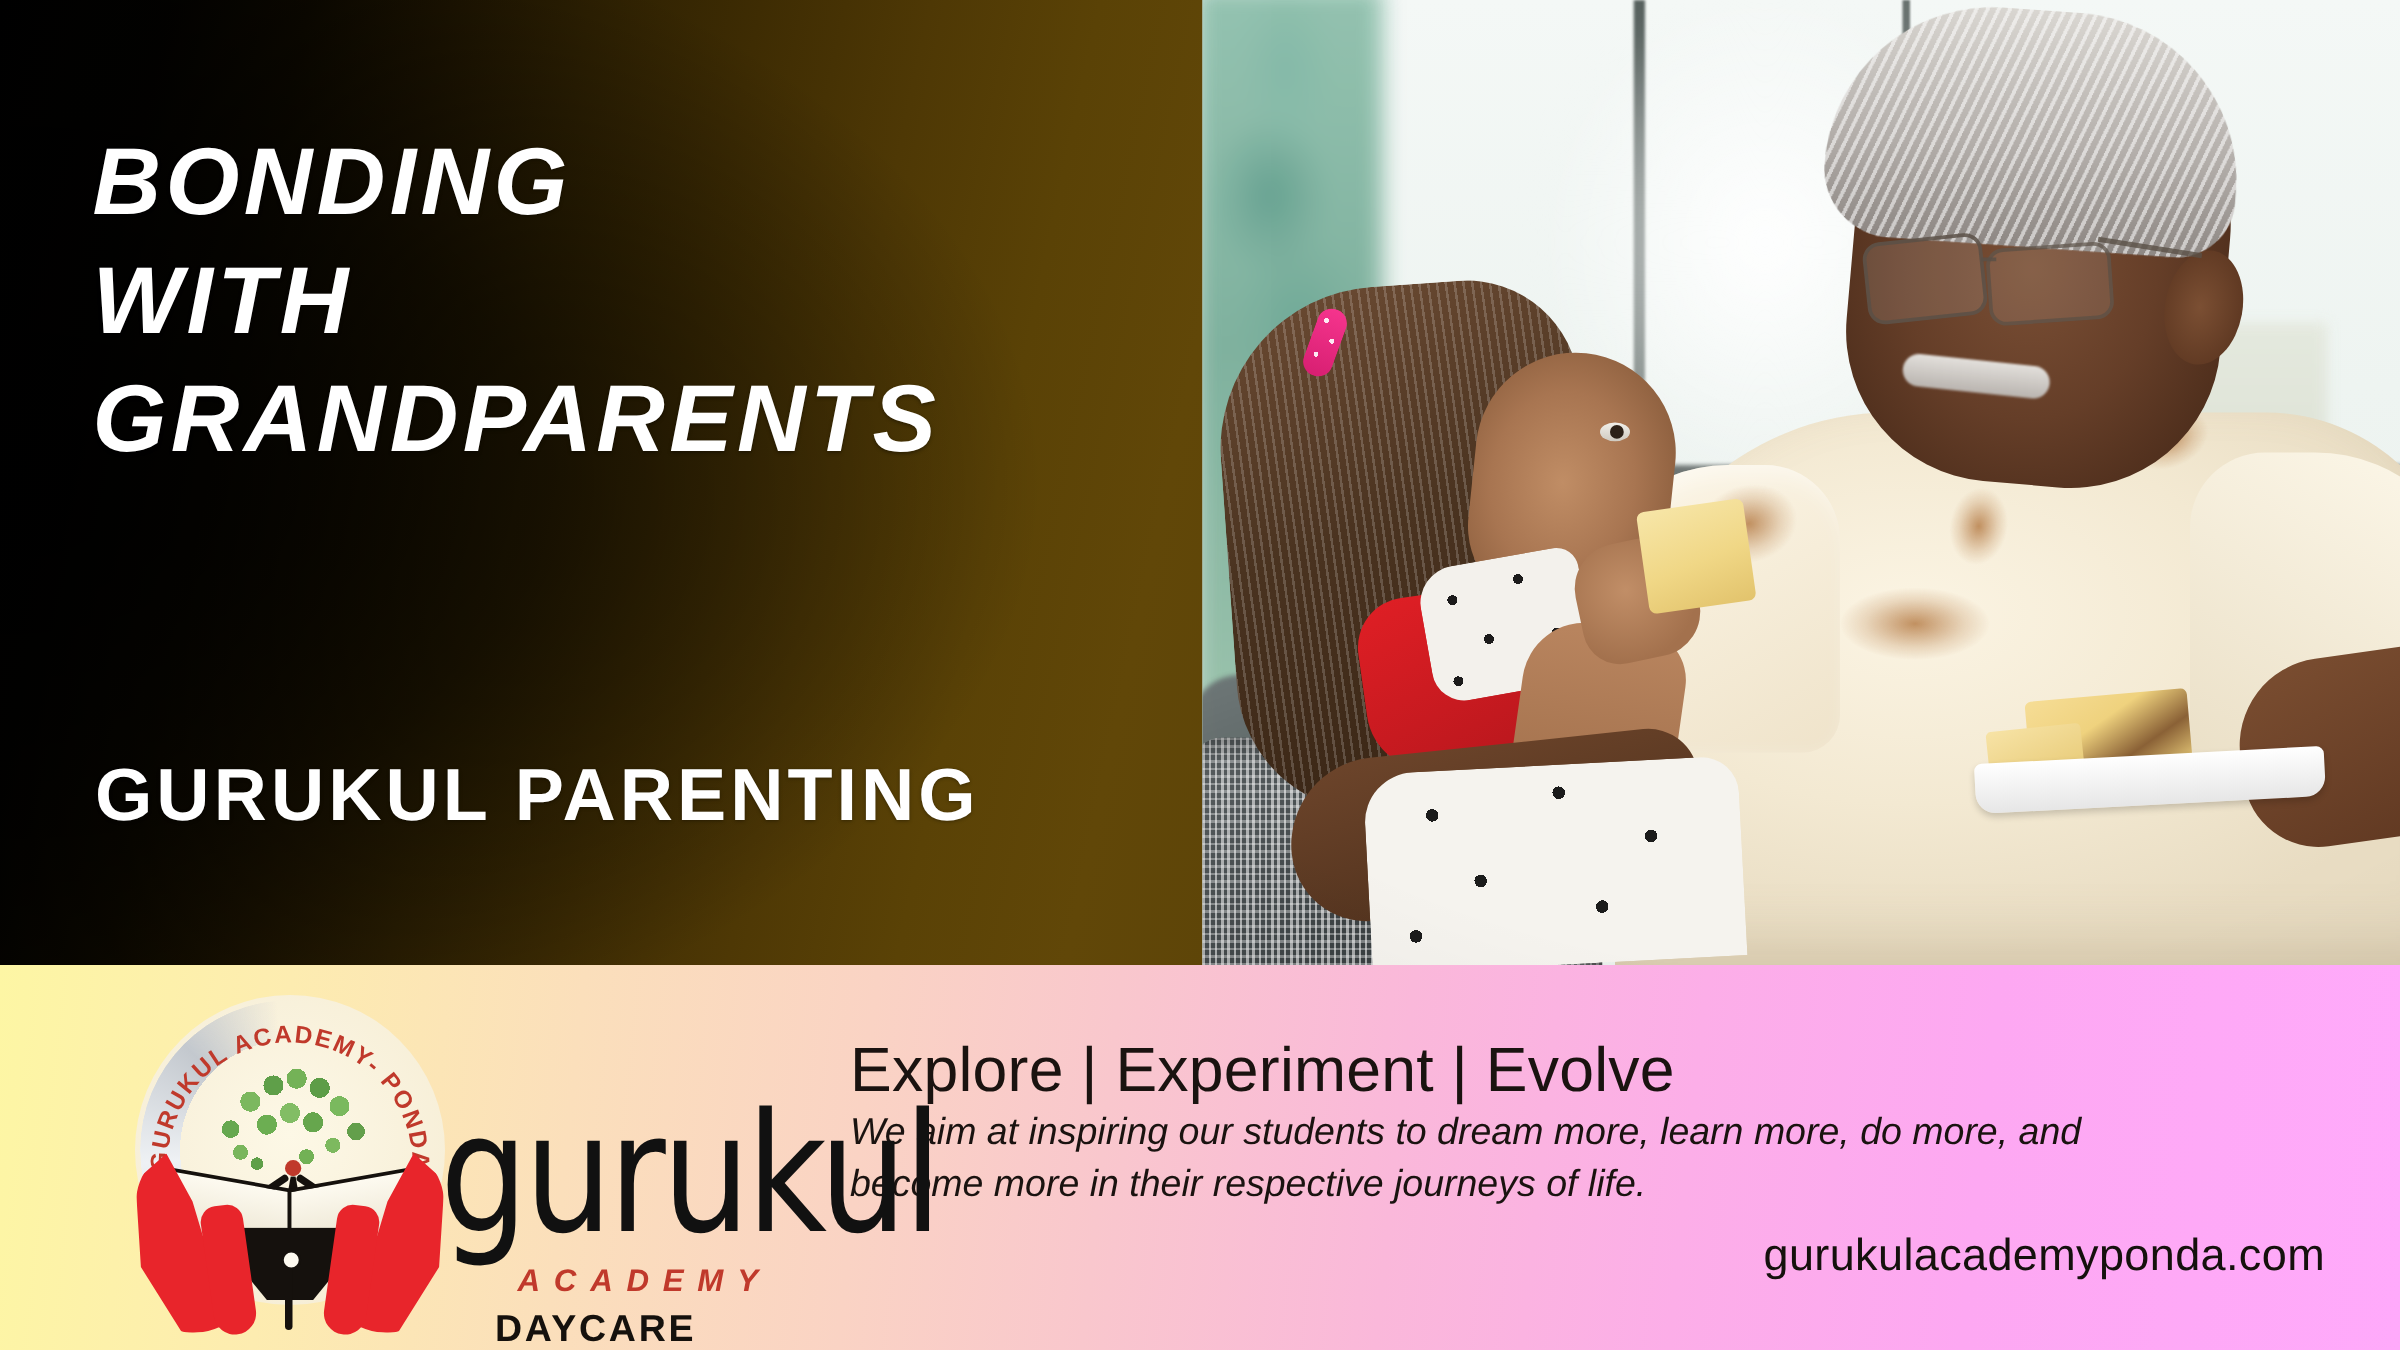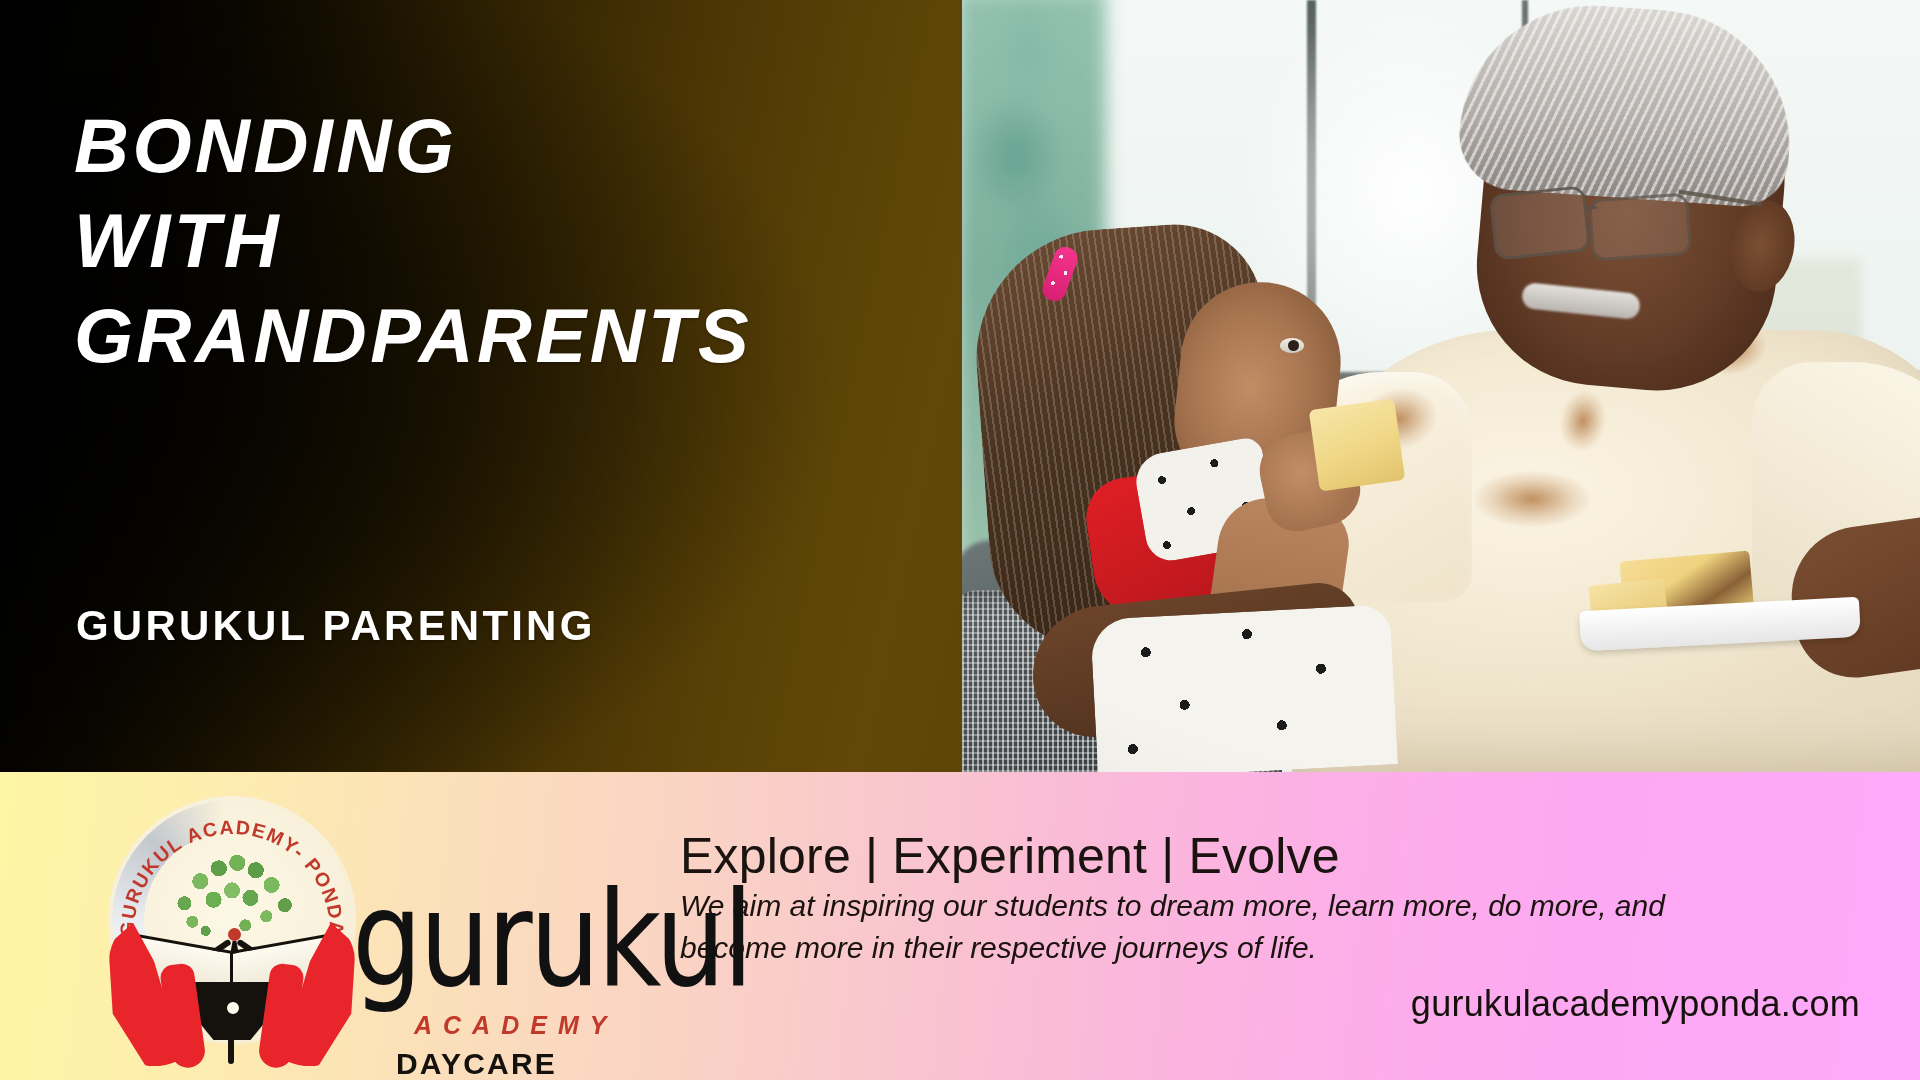--- a/index.html
+++ b/index.html
@@ -41,21 +41,21 @@
     text-transform:uppercase;
     white-space:pre-line;
     text-shadow:0 1px 3px rgba(0,0,0,.35);
     font-style:italic;
   }
 
   .subhead {
     position:absolute; left:2px; top:602px;
     color:#ffffff;
     font-weight:700;
-    font-size:42px;
+    font-size:59px;
     letter-spacing:3.2px;
     text-transform:uppercase;
     text-shadow:0 1px 3px rgba(0,0,0,.35);
   }
 
   
   .photo { position:absolute; left:962px; top:0; width:958px; height:772px; overflow:hidden;
            background:#cfe3de; }
 
   

